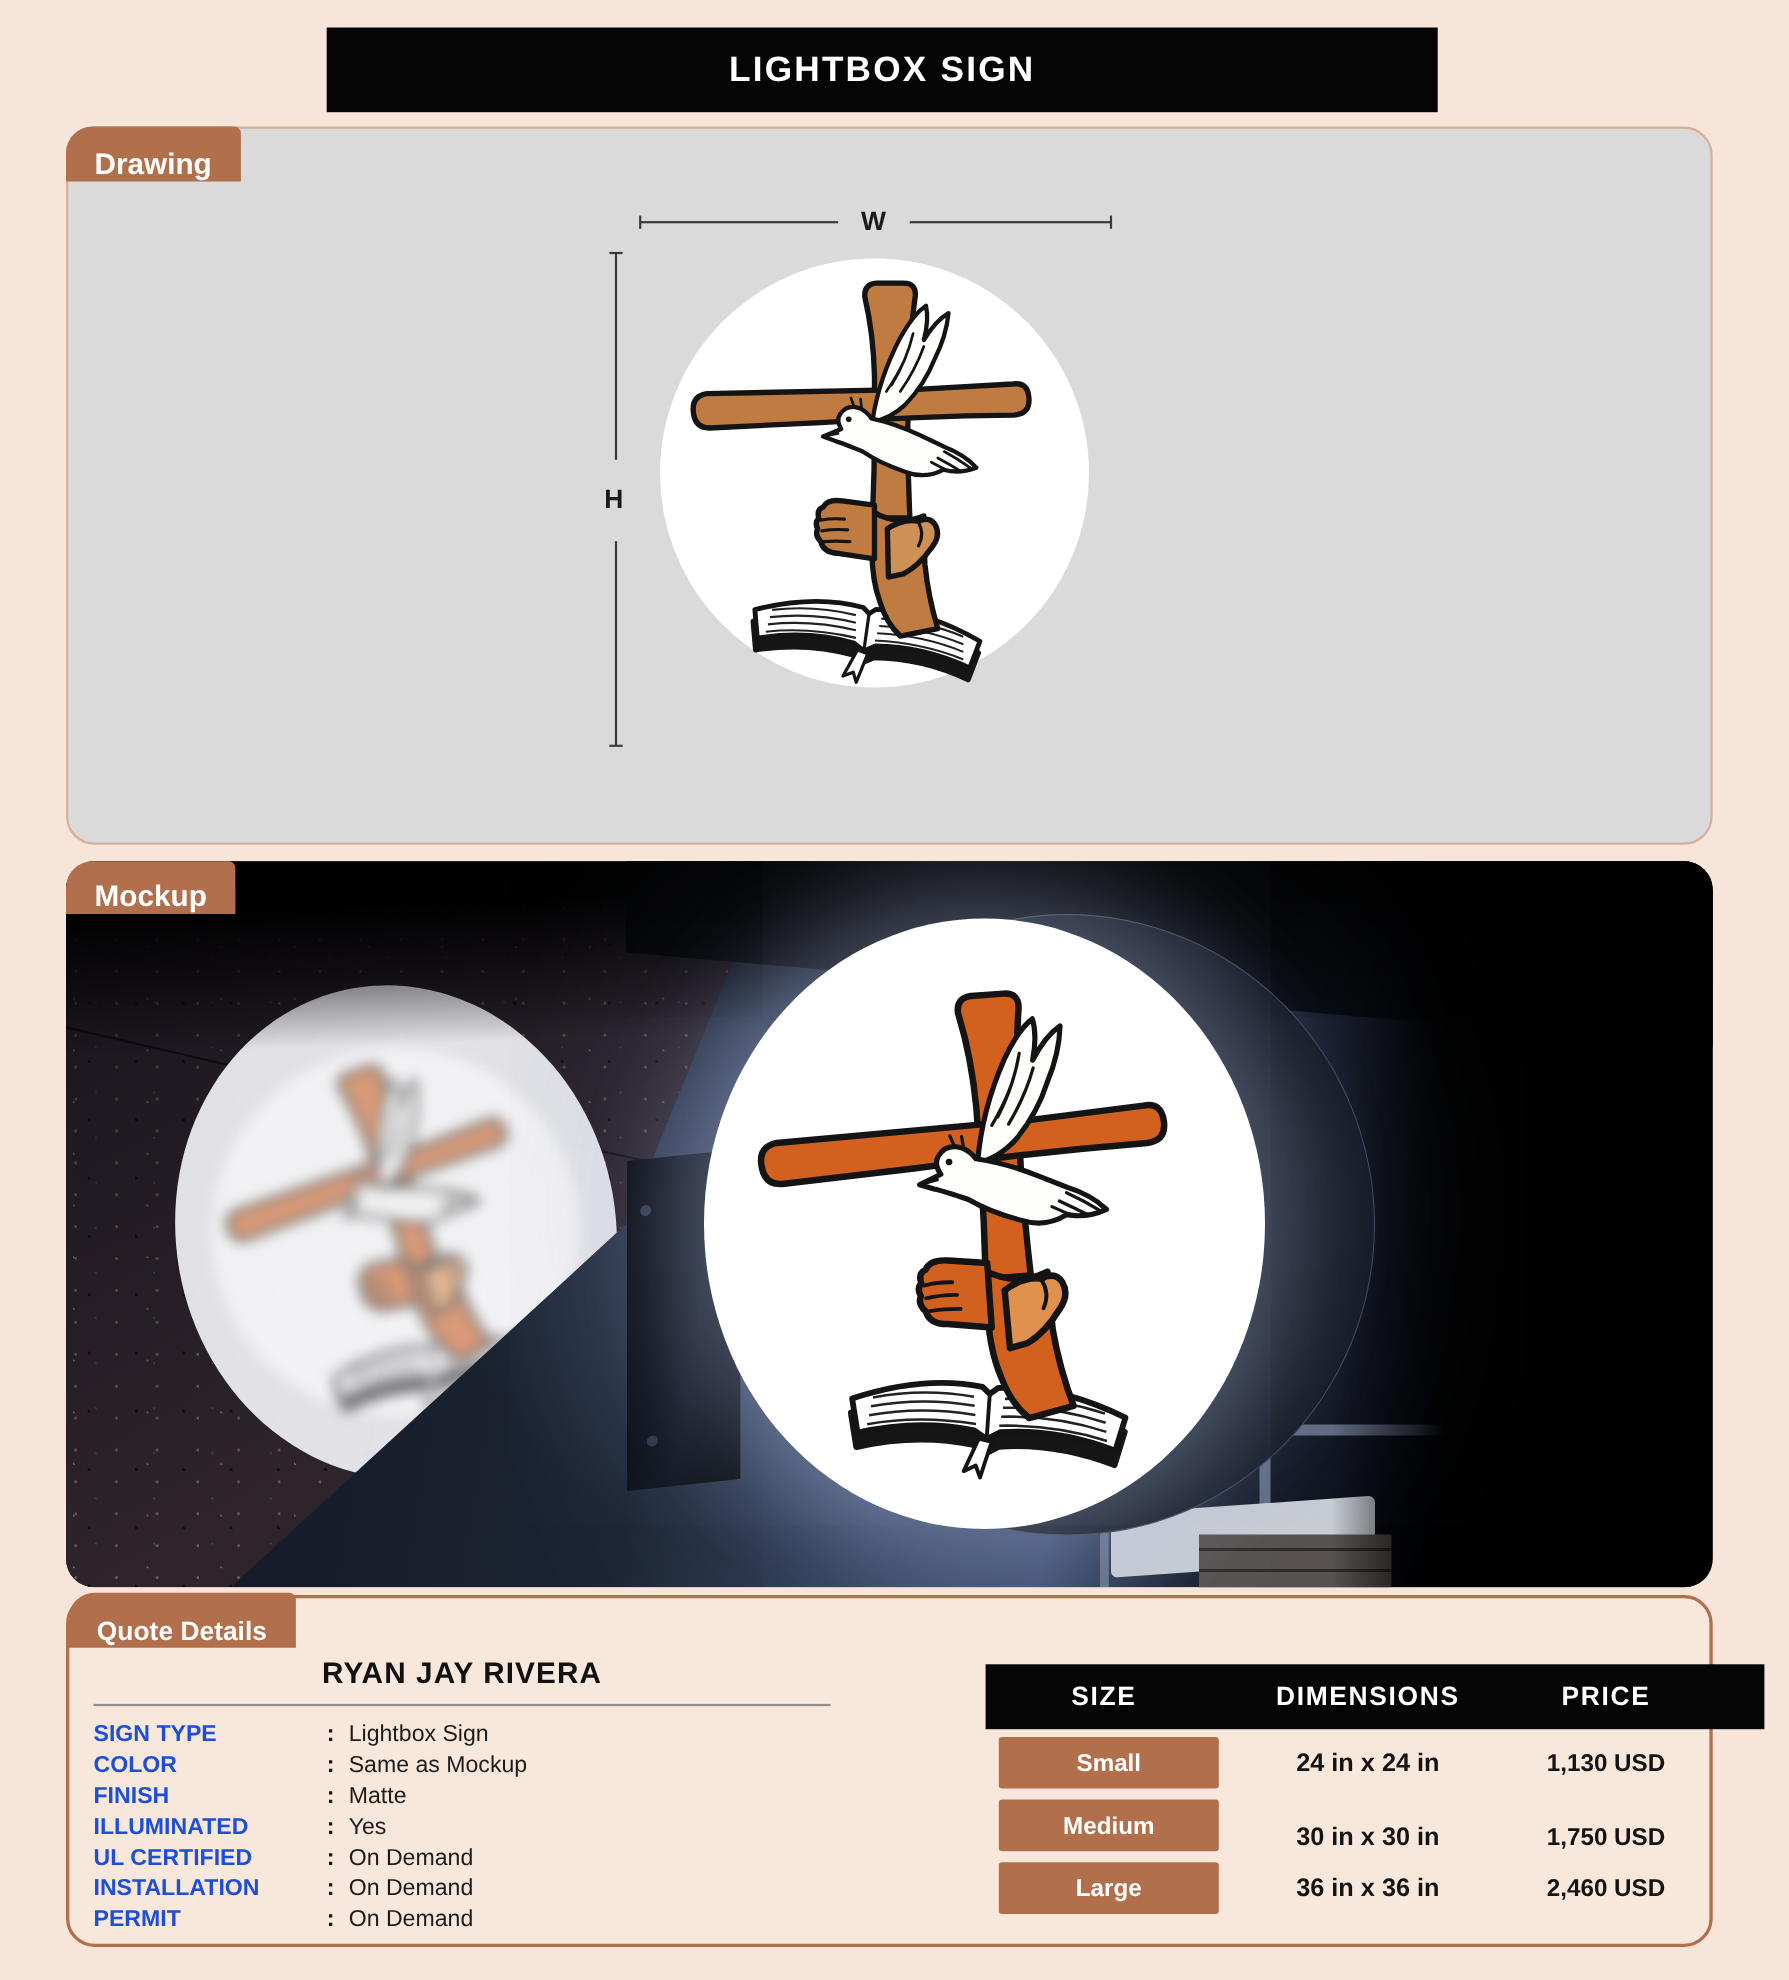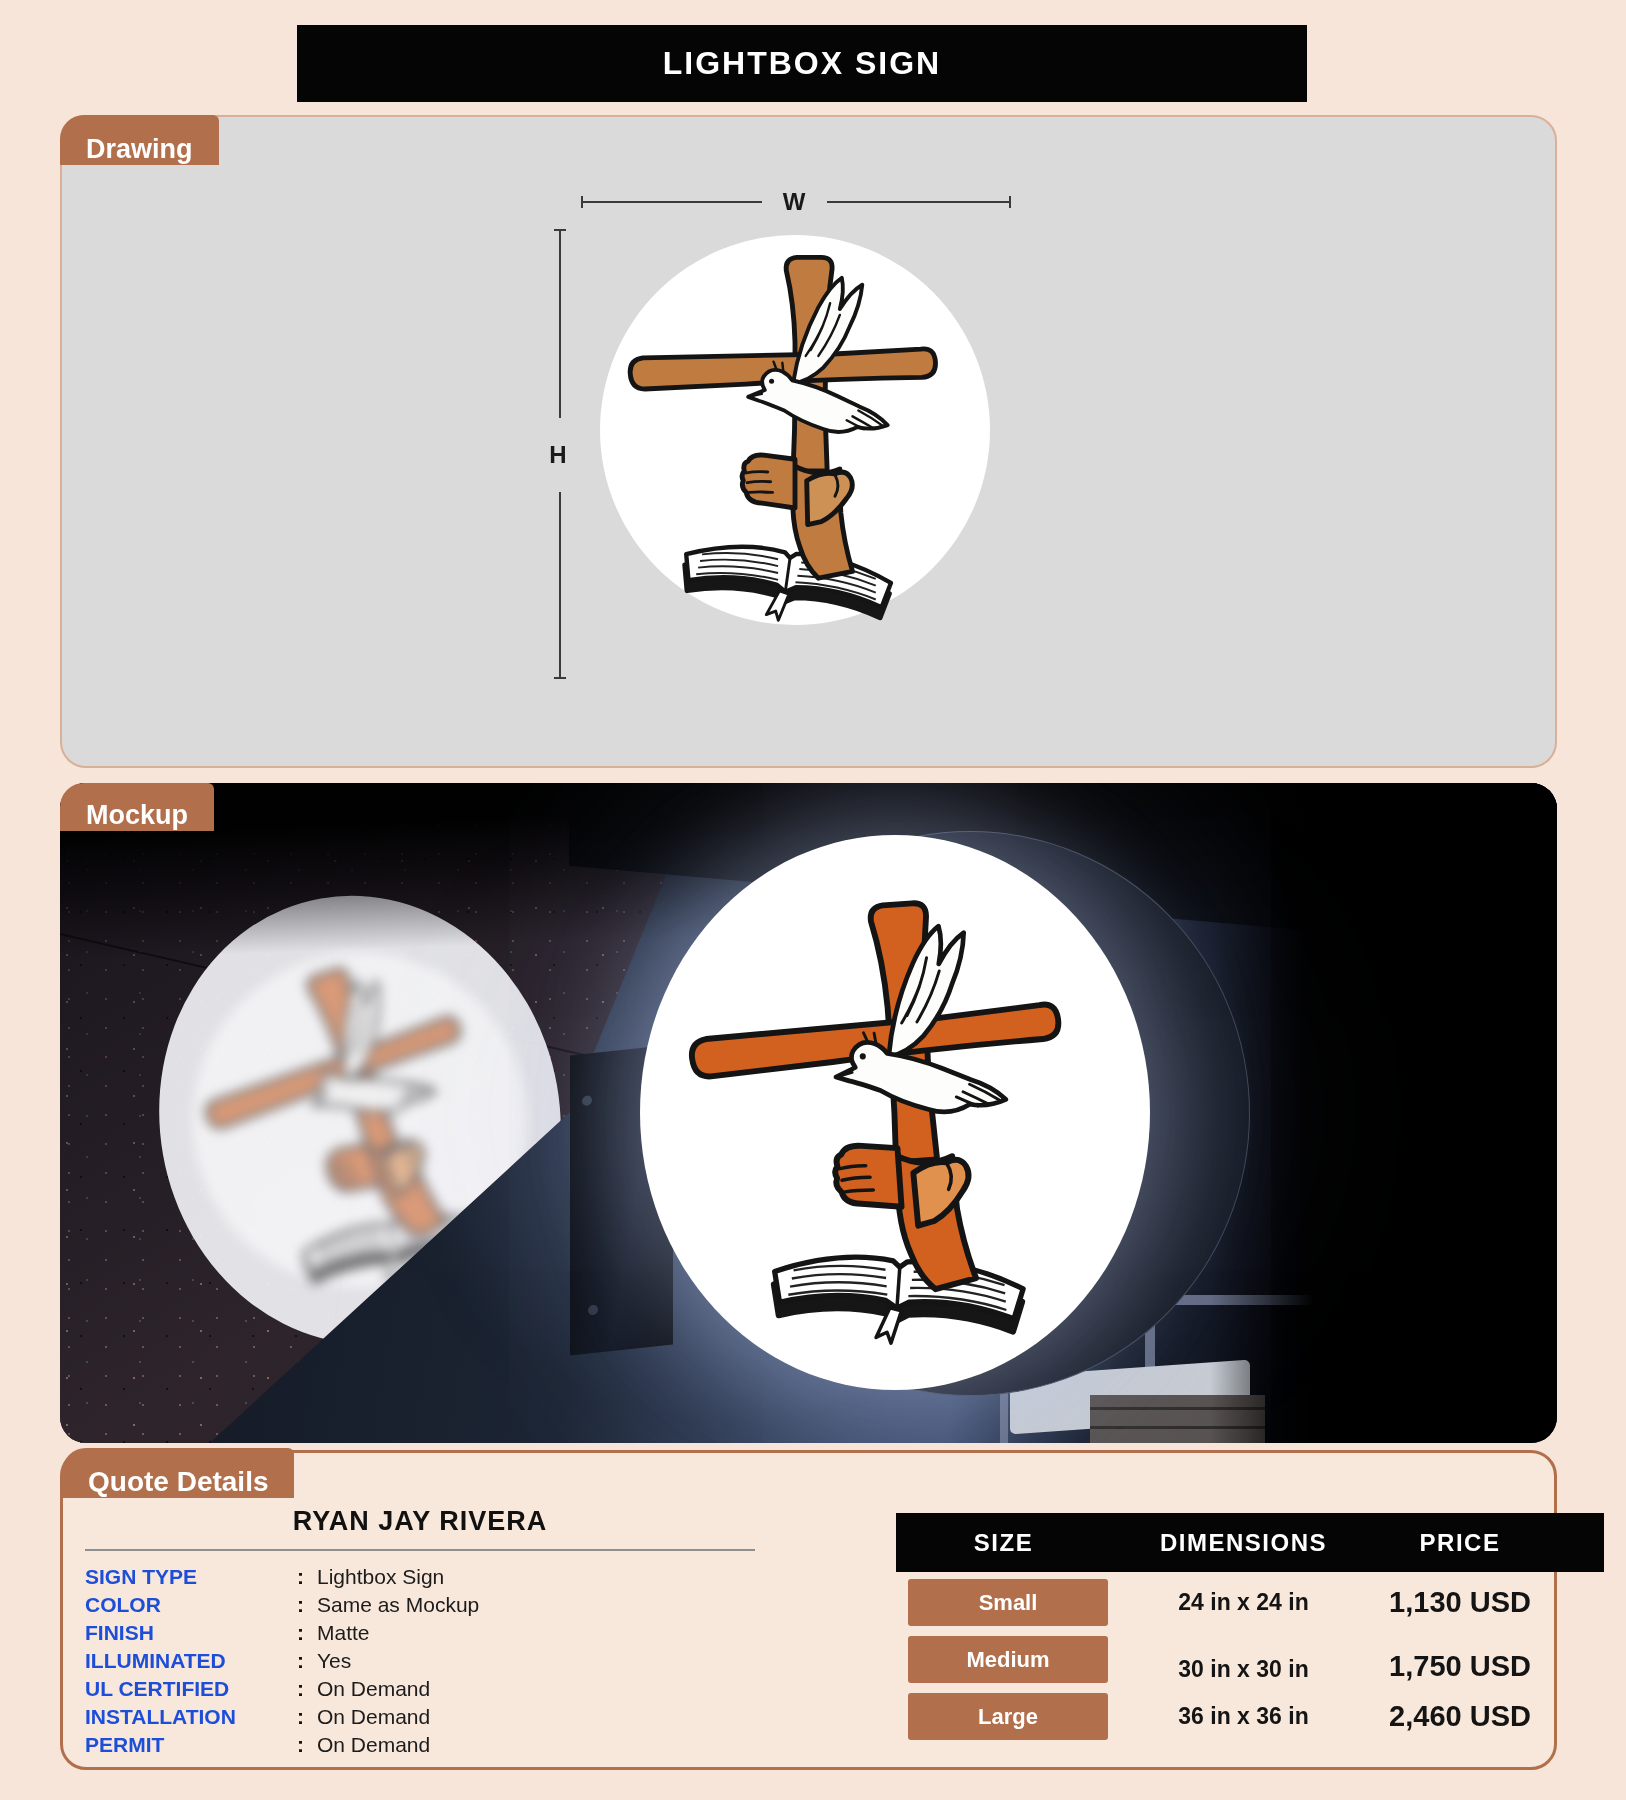--- a/index.html
+++ b/index.html
@@ -28,21 +28,21 @@
   }
   .tab{
     background:var(--accent-brown,#b26f4c);
     color:#fff;font-weight:bold;
     border-radius:24px 6px 0 0;
     display:flex;align-items:flex-end;
     padding:0 26px;box-sizing:border-box;
   }
   .tab-drawing{left:60px;top:115px;height:50px;font-size:27px;}
   .tab-mockup{left:60px;top:783px;height:48px;font-size:27px;z-index:30;}
-  .tab-quote{left:62px;top:1448px;height:50px;font-size:28px;z-index:10;}
+  .tab-quote{left:62px;top:1448px;height:50px;font-size:24px;z-index:10;}
 
   
   .dim{background:#3a3a3a;}
   .dim-label{font-weight:bold;font-size:24px;color:#1a1a1a;text-align:center;}
 
   
   .mockup-photo{
     left:60px;top:783px;width:1497px;height:660px;
     border-radius:26px;overflow:hidden;
     background-color:#0a0d13;
@@ -117,21 +117,21 @@
   .col-size{width:215px;}
   .col-dims{width:265px;}
   .col-price{width:168px;}
   .tbl-row{left:896px;width:648px;height:47px;display:flex;align-items:center;}
   .size-button{width:200px;height:47px;margin-left:12px;margin-right:3px;
     background:var(--accent-brown,#b26f4c);border-radius:3px;border:none;
     color:#fff;font-weight:bold;font-size:22px;
     display:flex;align-items:center;justify-content:center;
     font-family:inherit;cursor:pointer;}
   .cell-dims{width:265px;text-align:center;font-weight:bold;font-size:23px;color:#141414;}
-  .cell-price{width:168px;text-align:center;font-weight:bold;font-size:29px;color:#141414;}
+  .cell-price{width:168px;text-align:center;font-weight:bold;font-size:22px;color:#141414;}
 </style>
 </head>
 <body>
 
 <svg width="0" height="0" style="position:absolute" aria-hidden="true">
   <defs>
     <g id="logo-art">
       <circle cx="200" cy="200" r="197" fill="#ffffff"></circle>
 
       <g stroke="#141414" stroke-width="5" stroke-linejoin="round" stroke-linecap="round">

